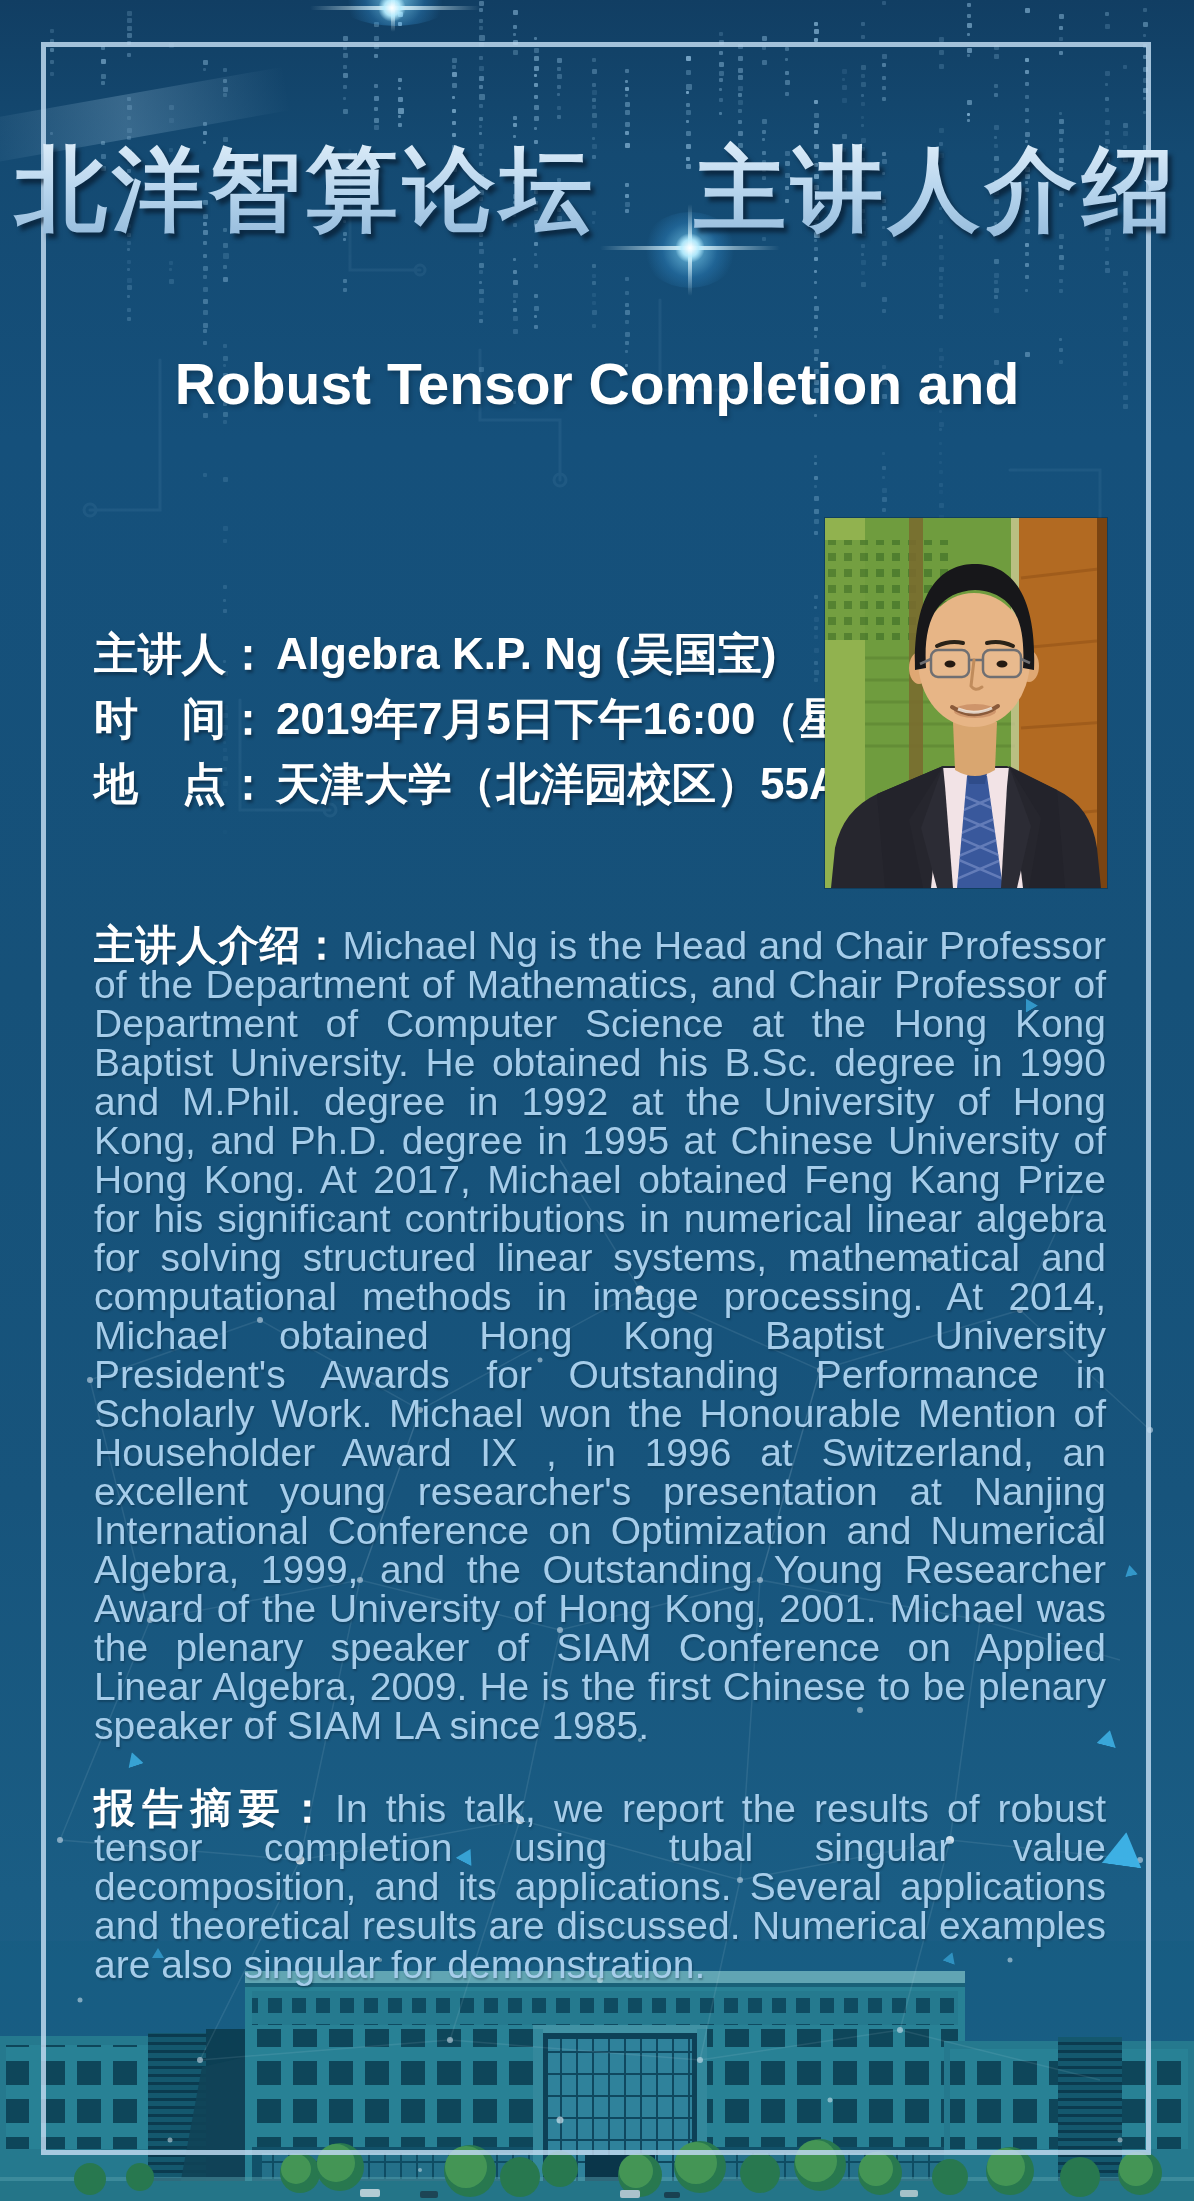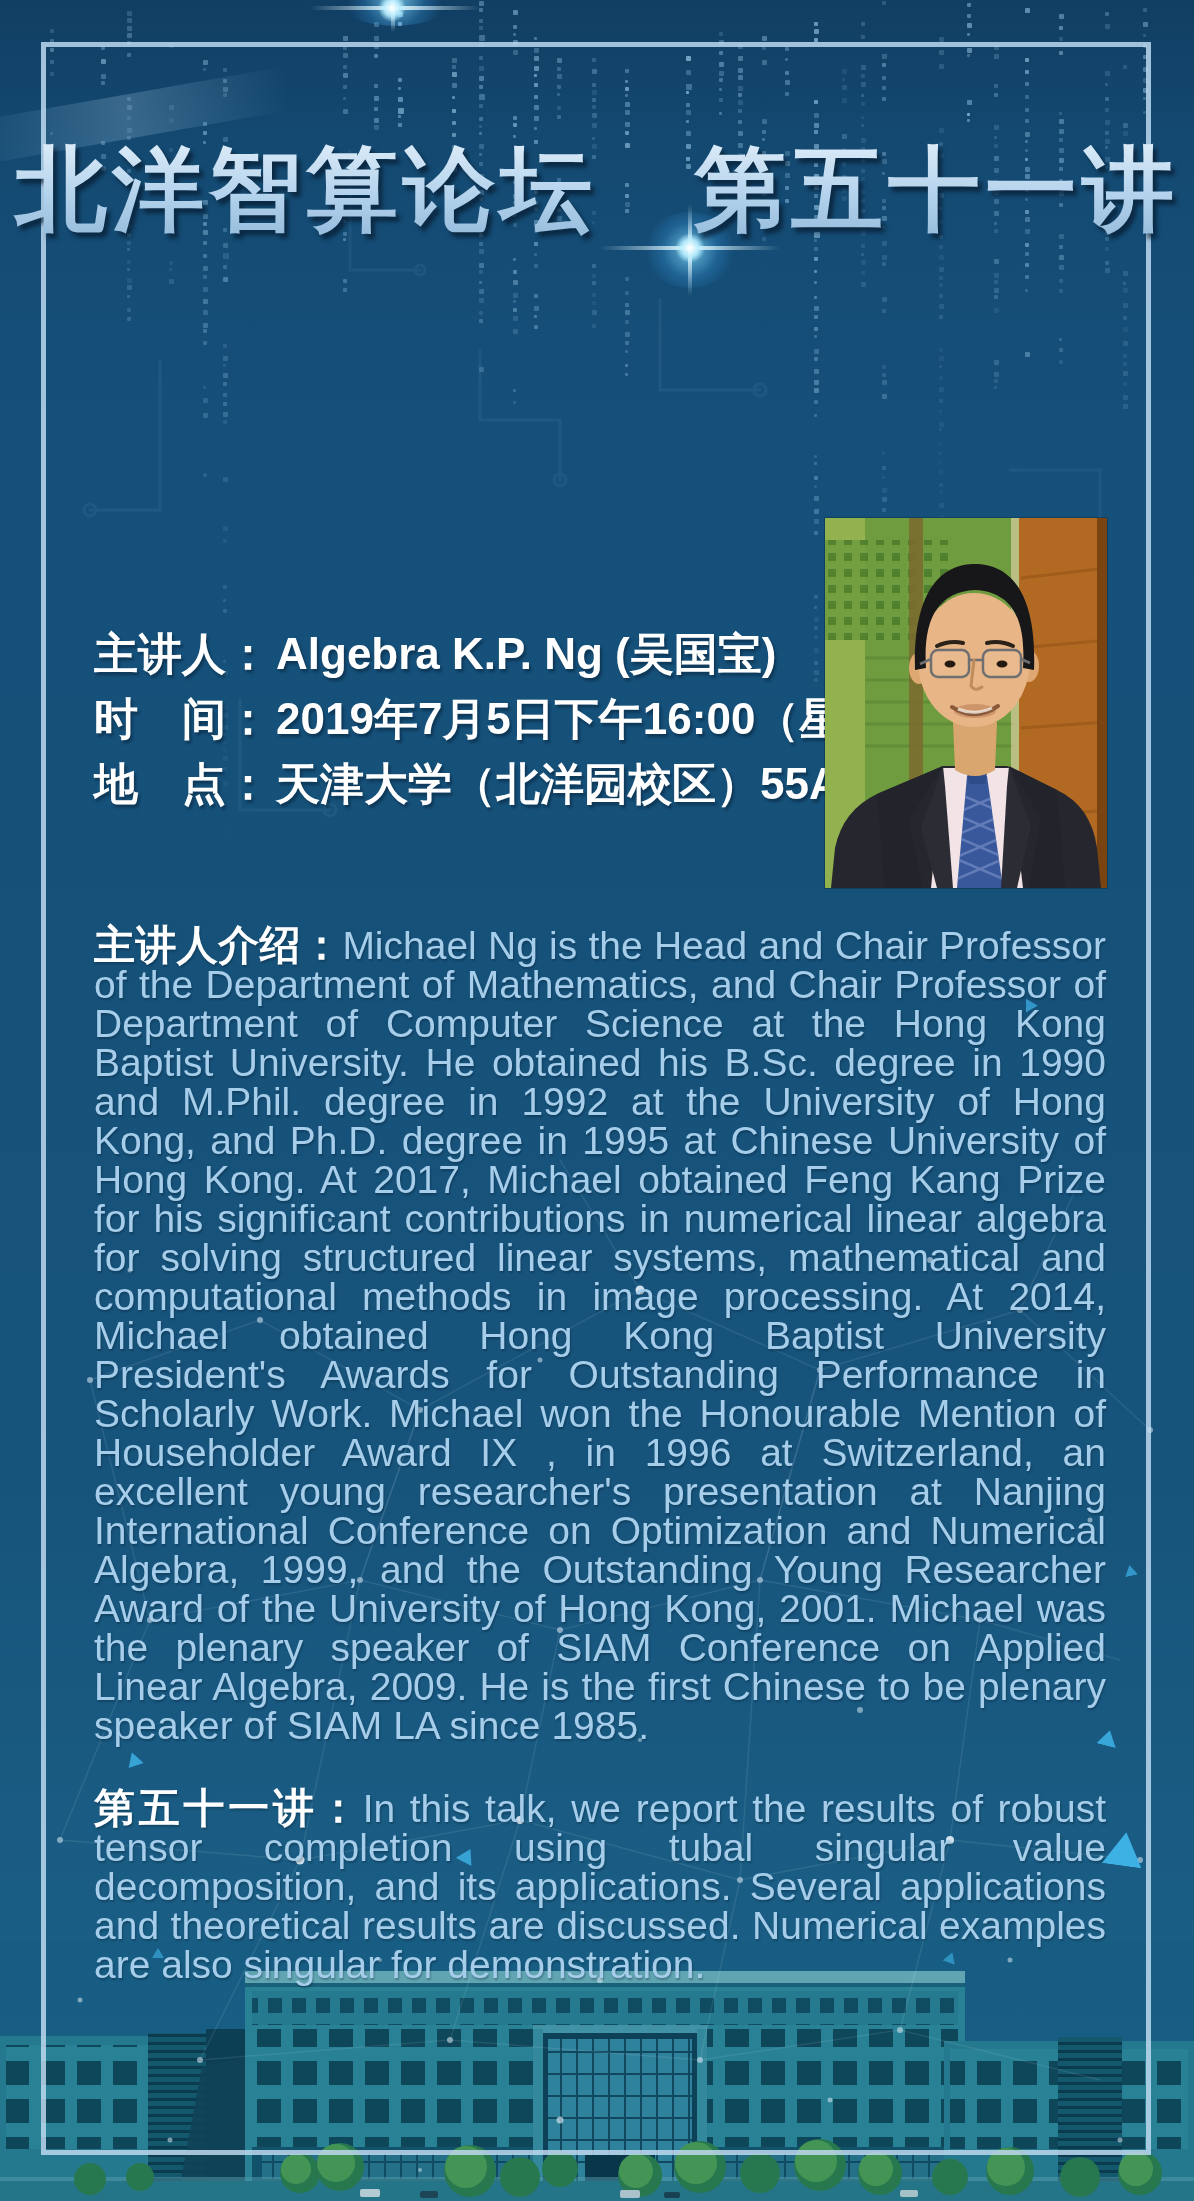--- a/index.html
+++ b/index.html
@@ -946,23 +946,24 @@
 
   <i class="tri" style="left:126px;top:1752px;width:16px;height:14px;transform:rotate(-18deg);opacity:.8"></i>
   <i class="tri" style="left:1098px;top:1730px;width:20px;height:16px;transform:rotate(14deg);opacity:.85"></i>
   <i class="tri" style="left:458px;top:1848px;width:18px;height:15px;transform:rotate(28deg);opacity:.8"></i>
   <i class="tri" style="left:1104px;top:1832px;width:40px;height:34px;transform:rotate(8deg);opacity:.95"></i>
   <i class="tri" style="left:1022px;top:998px;width:14px;height:12px;transform:rotate(-30deg);opacity:.7"></i>
   <i class="tri" style="left:152px;top:1948px;width:12px;height:10px;opacity:.6"></i>
   <i class="tri" style="left:944px;top:1952px;width:13px;height:11px;transform:rotate(20deg);opacity:.6"></i>
   <i class="tri" style="left:1124px;top:1565px;width:13px;height:11px;transform:rotate(-12deg);opacity:.7"></i>
 
-  <h1 class="cn-title">北洋智算论坛　第五十一讲</h1>
+  <h1 class="cn-title">北洋智算论坛　主讲人介绍</h1>
 
   <div class="en-title">
+    <div>Robust Tensor Completion and</div>
   </div>
 
   <div class="info">
     <p class="info-row">
       <span class="ilabel">主讲人：</span><span class="ivalue">Algebra K.P. Ng (吴国宝)</span>
     </p>
     <p class="info-row">
       <span class="ilabel">时　间：</span><span class="ivalue">2019年7月5日下午16:00（星期五）</span>
     </p>
     <p class="info-row">
@@ -1049,16 +1050,16 @@
       <path d="M149 142 L146 168 Q 150 174 157 169" stroke="#c08c5c" stroke-width="3" fill="none" stroke-linecap="round"></path>
 
       <ellipse cx="150" cy="193" rx="21" ry="7" fill="#b97a55" opacity="0.55"></ellipse>
       <path d="M127 189 Q 150 204 173 188" stroke="#8a5a3a" stroke-width="4" fill="none" stroke-linecap="round"></path>
       <path d="M133 191 Q 150 198 167 190" stroke="#f4ece4" stroke-width="3" fill="none" opacity="0.8"></path>
     </svg>
   </div>
 
   <div class="texts">
     <p class="para"><span class="plabel">主讲人介绍：</span><span class="pbody">Michael Ng is the Head and Chair Professor of the Department of Mathematics, and Chair Professor of Department of Computer Science at the Hong Kong Baptist University. He obtained his B.Sc. degree in 1990 and M.Phil. degree in 1992 at the University of Hong Kong, and Ph.D. degree in 1995 at Chinese University of Hong Kong. At 2017, Michael obtained Feng Kang Prize for his significant contributions in numerical linear algebra for solving structured linear systems, mathematical and computational methods in image processing. At 2014, Michael obtained Hong Kong Baptist University President's Awards for Outstanding Performance in Scholarly Work. Michael won the Honourable Mention of Householder Award IX , in 1996 at Switzerland, an excellent young researcher's presentation at Nanjing International Conference on Optimization and Numerical Algebra, 1999, and the Outstanding Young Researcher Award of the University of Hong Kong, 2001. Michael was the plenary speaker of SIAM Conference on Applied Linear Algebra, 2009. He is the first Chinese to be plenary speaker of SIAM LA since 1985.</span></p>
-    <p class="para abstract"><span class="plabel">第五十一讲：</span><span class="pbody">In this talk, we report the results of robust tensor completion using tubal singular value decomposition, and its applications. Several applications and theoretical results are discussed. Numerical examples are also singular for demonstration.</span></p>
+    <p class="para abstract"><span class="plabel">报告摘要：</span><span class="pbody">In this talk, we report the results of robust tensor completion using tubal singular value decomposition, and its applications. Several applications and theoretical results are discussed. Numerical examples are also singular for demonstration.</span></p>
   </div>
 
 </div>
 
 </body></html>

